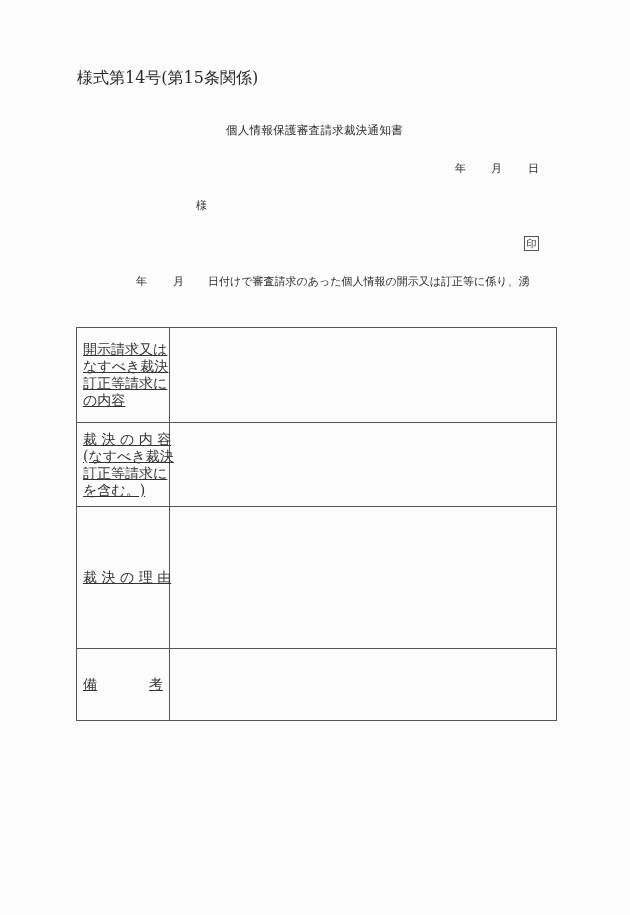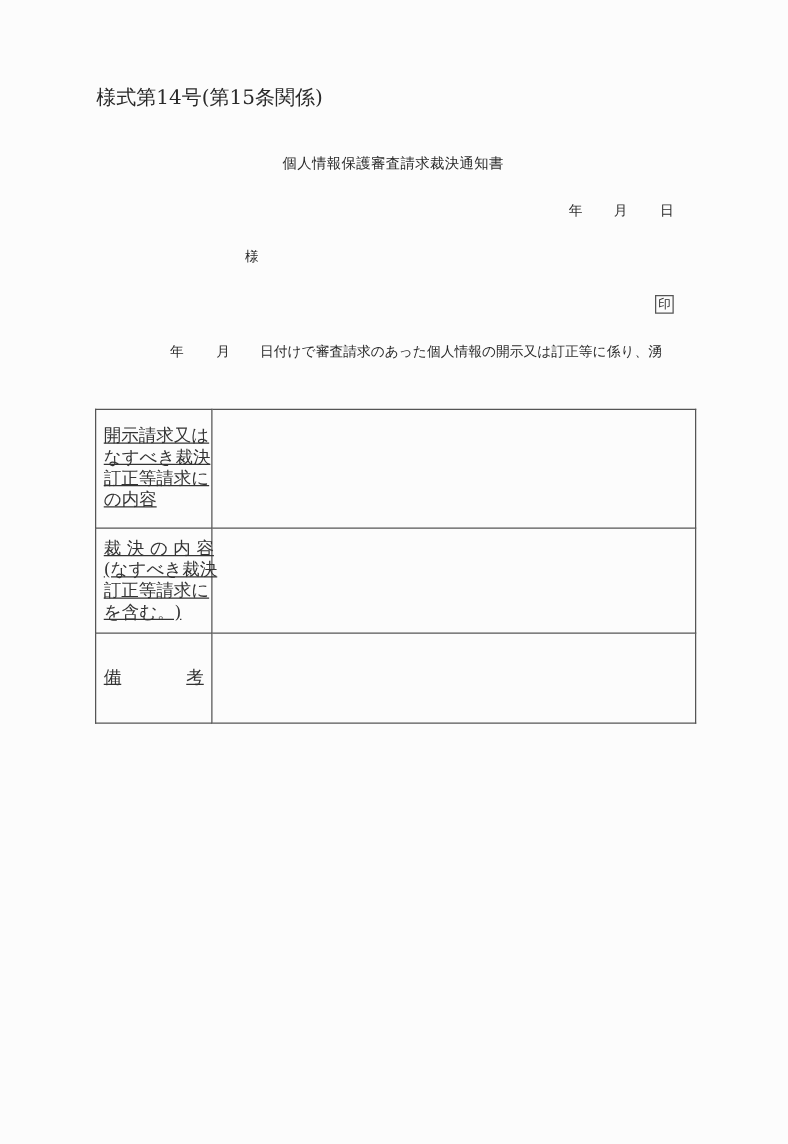--- a/index.html
+++ b/index.html
@@ -113,20 +113,26 @@
   </tr>
   <tr class="row-2">
     <td class="label-cell">
       <span class="label-line">裁 決 の 内 容</span>
       <span class="label-line">(なすべき裁決</span>
       <span class="label-line">訂正等請求に</span>
       <span class="label-line">を含む。)</span>
     </td>
     <td class="value-cell"></td>
   </tr>
+  <tr class="row-3">
+    <td class="label-cell">
+      <span class="label-line">裁 決 の 理 由</span>
+    </td>
+    <td class="value-cell"></td>
+  </tr>
   <tr class="row-4">
     <td class="label-cell">
       <span class="split-label">
         <span>備</span>
         <span>考</span>
       </span>
     </td>
     <td class="value-cell"></td>
   </tr>
 </tbody>

